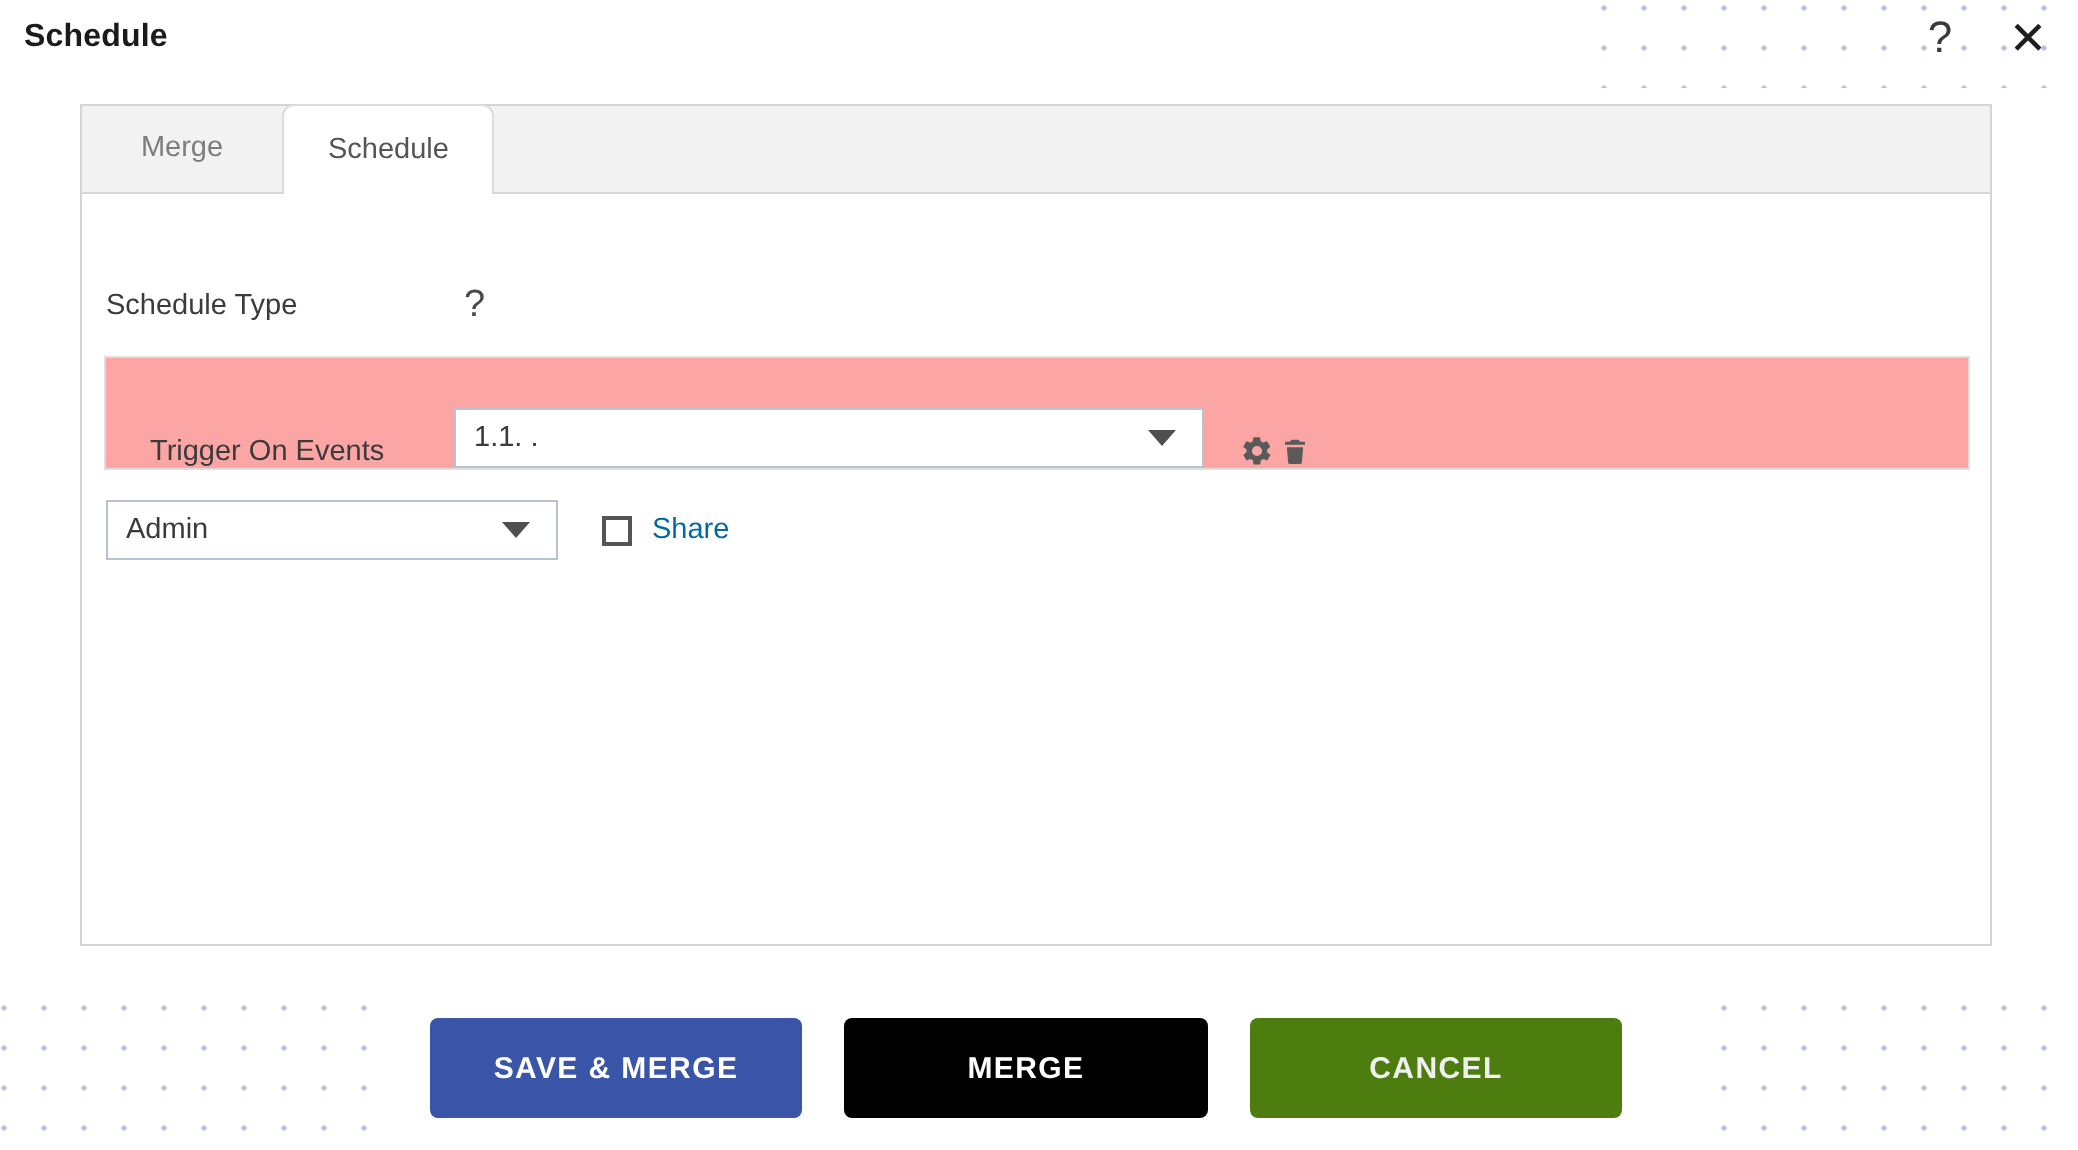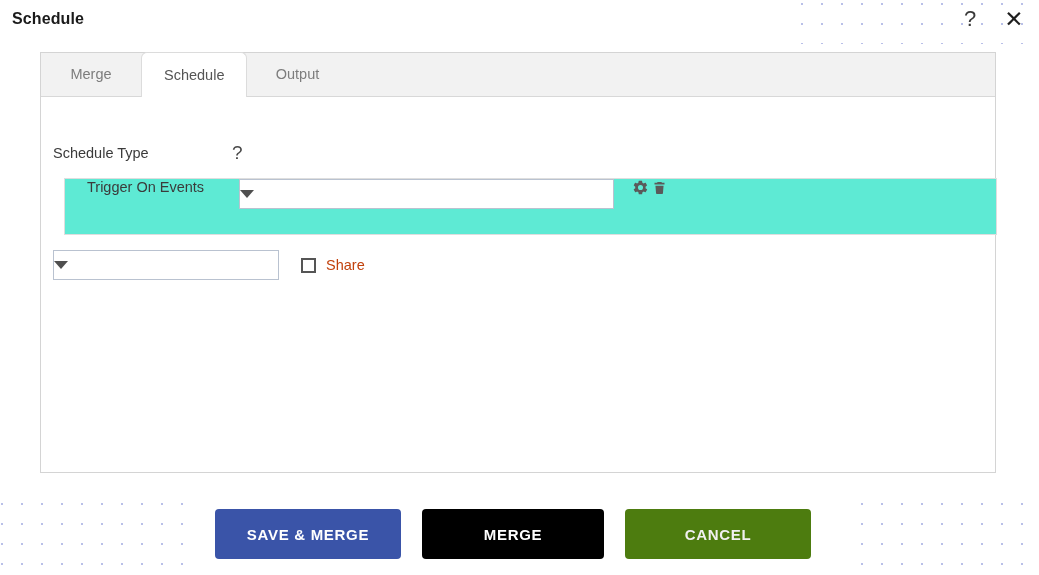--- a/index.html
+++ b/index.html
@@ -178,28 +178,28 @@
     font-size: 19px;
     color: #4a4a4a;
     margin-left: 17px;
     cursor: pointer;
     line-height: 1;
   }
 
   
   .trigger-box {
     position: absolute;
-    left: 23px; top: 81px;
+    left: 11px; top: 81px;
     width: 933px;
     height: 57px;
     border: 1px solid #dedede;
-    background: #5eead4;
-    box-sizing: border-box;
-    display: flex;
-    align-items: flex-start;
+    background: #fca5a5;
+    box-sizing: border-box;
+    display: flex;
+    align-items: flex-end;
   }
   .trigger-label {
     font-size: 14.5px;
     color: #3b3b3b;
     margin-left: 22px;
     width: 152px;
     white-space: nowrap;
   }
   .trigger-actions {
     display: flex;
@@ -223,21 +223,21 @@
     cursor: pointer;
   }
   .checkbox {
     width: 15px; height: 15px;
     border: 2px solid #555555;
     box-sizing: border-box;
     background: #ffffff;
   }
   .checkbox-label {
     font-size: 14.5px;
-    color: #c2410c;
+    color: #0369a1;
     margin-left: 10px;
     white-space: nowrap;
   }
 
   
   .footer {
     position: absolute;
     left: 0; top: 509px;
     width: 1026px;
     display: flex;
@@ -276,51 +276,52 @@
     <div class="icon-btn icon-help">?</div>
     <div class="icon-btn icon-close">✕</div>
   </div>
 </div>
 
 <div class="panel">
 
   <div class="tabstrip">
     <div class="tab">Merge</div>
     <div class="tab active">Schedule</div>
-    <div class="tab">Output</div>
   </div>
 
   <div class="panel-body">
 
     <div class="form-row row-schedule-type">
       <div class="field-label label-schedule-type">Schedule Type</div>
       <div class="help-inline">?</div>
     </div>
 
     <div class="trigger-box">
       <div class="trigger-label">Trigger On Events</div>
       <div class="select select-trigger">
+        <span class="select-value">1.1. .</span>
         <span class="caret"></span>
       </div>
       <div class="trigger-actions">
         <span class="glyph-btn">
           <svg width="17" height="17" viewBox="0 0 24 24" aria-hidden="true">
             <path fill="#5a5a5a" d="M19.1 12.9a7.6 7.6 0 0 0 .1-1 7.6 7.6 0 0 0-.1-1l2-1.6a.5.5 0 0 0 .1-.6l-1.9-3.3a.5.5 0 0 0-.6-.2l-2.4 1a7 7 0 0 0-1.7-1l-.4-2.5a.5.5 0 0 0-.5-.4h-3.8a.5.5 0 0 0-.5.4l-.4 2.5a7.4 7.4 0 0 0-1.7 1l-2.4-1a.5.5 0 0 0-.6.2L2.5 8.7a.5.5 0 0 0 .1.6l2 1.6a7.8 7.8 0 0 0 0 2l-2 1.6a.5.5 0 0 0-.1.6l1.9 3.3a.5.5 0 0 0 .6.2l2.4-1a7 7 0 0 0 1.7 1l.4 2.5a.5.5 0 0 0 .5.4h3.8a.5.5 0 0 0 .5-.4l.4-2.5a7.4 7.4 0 0 0 1.7-1l2.4 1a.5.5 0 0 0 .6-.2l1.9-3.3a.5.5 0 0 0-.1-.6zM12 15.6A3.6 3.6 0 1 1 15.6 12 3.6 3.6 0 0 1 12 15.6z"></path>
           </svg>
         </span>
         <span class="glyph-btn">
           <svg width="15" height="17" viewBox="0 0 24 24" aria-hidden="true">
             <path fill="#5a5a5a" d="M9 3h6l1 1.5h4V7H4V4.5h4L9 3zm-3.5 6h13l-1 12.2a1.2 1.2 0 0 1-1.2 1.1H7.7a1.2 1.2 0 0 1-1.2-1.1L5.5 9z"></path>
           </svg>
         </span>
       </div>
     </div>
 
     <div class="form-row row-owner">
       <div class="select select-owner">
+        <span class="select-value">Admin</span>
         <span class="caret"></span>
       </div>
       <div class="checkbox-wrap">
         <span class="checkbox"></span>
         <span class="checkbox-label">Share</span>
       </div>
     </div>
 
   </div>
 </div>

